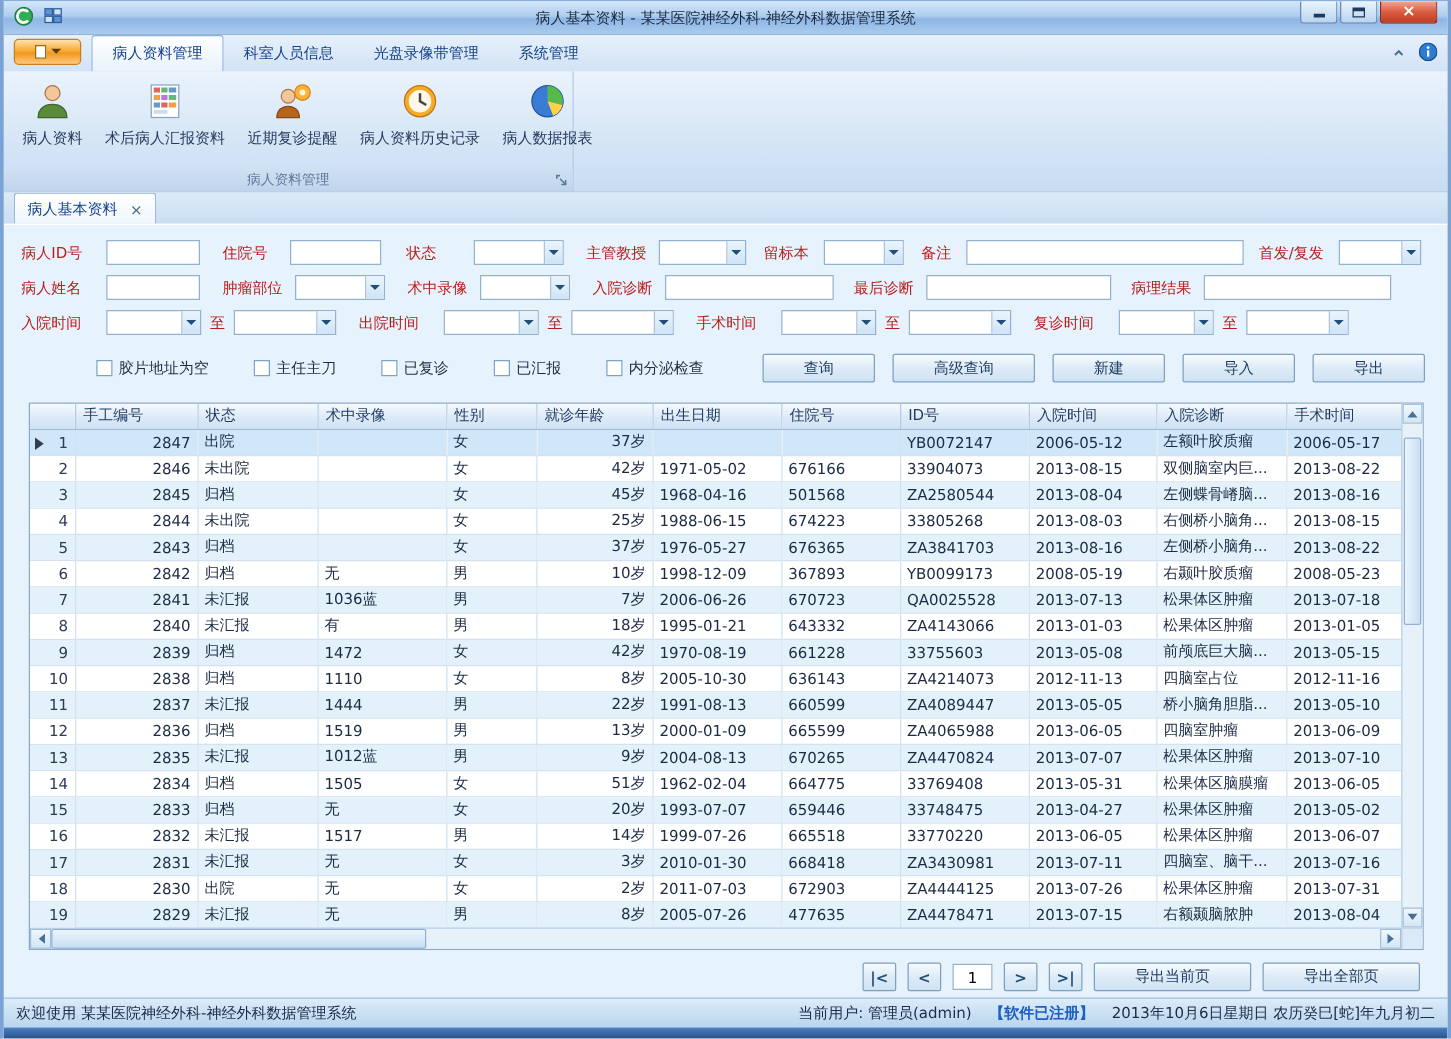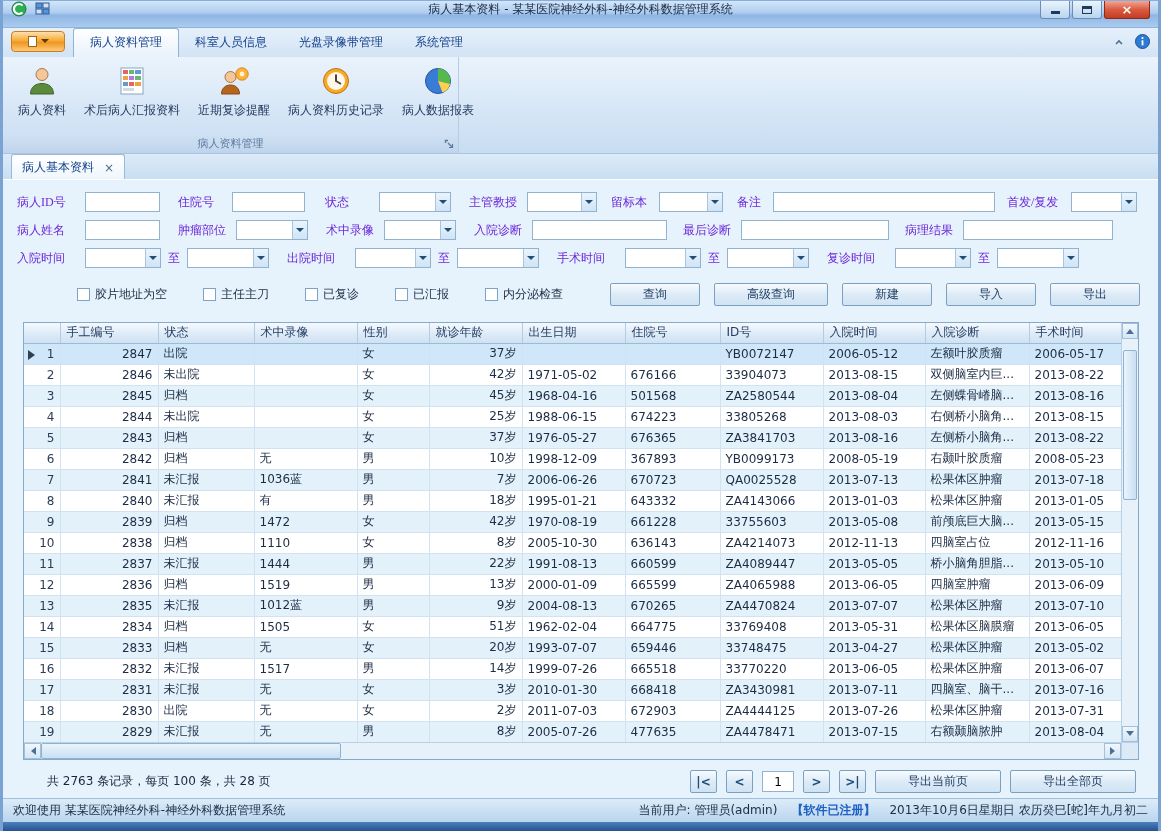--- a/index.html
+++ b/index.html
@@ -1,20 +1,20 @@
 <!DOCTYPE html>
 <html><head>
 <meta charset="utf-8">
 <style>
   * { margin:0; padding:0; box-sizing:border-box; }
   body { width:1161px; height:831px; font-family:"DejaVu Sans","Liberation Sans",sans-serif; font-size:12px; color:#1c2c44; background:#fff; }
   .window { width:1161px; height:831px; display:flex; flex-direction:column; background:#e4f1fb; border-left:3px solid #7aa3d4; border-right:3px solid #7aa3d4; border-top:1px solid #87aeda; overflow:hidden; }
 
   
-  .titlebar { flex:0 0 27px; background:linear-gradient(#d3e6f9 0%,#aecdef 45%,#8fb6e4 55%,#a9cbee 100%); display:flex; align-items:flex-start; position:relative; border-bottom:1px solid #8fb3da; }
+  .titlebar { flex:0 0 27px; background:linear-gradient(#d3e6f9 0%,#aecdef 45%,#8fb6e4 55%,#a9cbee 100%); display:flex; align-items:center; position:relative; border-bottom:1px solid #8fb3da; }
   .tb-icons { display:flex; gap:8px; margin-left:8px; align-items:center; z-index:2; }
   .tb-title { position:absolute; left:0; right:0; text-align:center; color:#1b2a40; }
   .tb-btns { margin-left:auto; display:flex; gap:2px; margin-right:8px; align-self:flex-start; z-index:2; }
   .tbtn { width:30px; height:18px; display:flex; align-items:center; justify-content:center; border:1px solid #6d8cb5; border-top:none; border-radius:0 0 3px 3px; background:linear-gradient(#eaf4fd,#b9d4ee); cursor:default; }
   .tbtn.close { width:46px; background:linear-gradient(#f4a694,#d95c41 50%,#c23c22); border-color:#8f2a16; color:#fff; font-weight:bold; font-size:13px; }
   .gl-min { width:9px; height:3px; background:#1c3a5e; margin-top:6px; }
   .gl-max { width:10px; height:8px; border:1px solid #1c3a5e; border-top:3px solid #1c3a5e; }
 
   
   .tabrow { flex:0 0 27px; background:linear-gradient(#e6f0fb,#d2e3f5); display:flex; align-items:flex-end; padding:0 8px; position:relative; }
@@ -36,21 +36,21 @@
   .launcher { position:absolute; right:3px; top:3px; cursor:default; }
 
   
   .doctabs { flex:0 0 24px; background:linear-gradient(#dcebf8,#c9def2); display:flex; align-items:flex-end; padding-left:8px; }
   .doctab { display:flex; align-items:center; gap:10px; background:linear-gradient(#ffffff,#eef6fd); border:1px solid #9ab8d8; border-bottom:none; border-radius:3px 3px 0 0; padding:4px 10px 3px; color:#15428b; cursor:default; }
   .doctab .x { color:#51697f; font-size:12px; line-height:10px; }
 
   
   .page { flex:1; background:#e6f3fc; border-top:1px solid #fff; padding-top:12px; overflow:hidden; }
   .frow { display:flex; align-items:center; height:20px; margin:0 14px 8px 14px; }
-  .fl { color:#6d28d9; flex:0 0 auto;font-family:Liberation Serif, serif; }
+  .fl { color:#b91c1c; flex:0 0 auto; }
   .finput { height:20px; border:1px solid #93b2cf; background:#fff; font:inherit; padding:0 3px; }
   .fcombo { height:20px; border:1px solid #93b2cf; background:#fff; position:relative; flex:0 0 auto; }
   .fcombo .dd { position:absolute; right:0; top:0; bottom:0; width:15px; background:linear-gradient(#eaf4fd,#cfe4f6); border-left:1px solid #a9c4de; display:flex; align-items:center; justify-content:center; cursor:default; }
   .fcombo .dd i { width:0; height:0; border:4px solid transparent; border-top:4px solid #1f4e79; margin-top:4px; }
 
   .cbrow { display:flex; align-items:center; margin:14px 18px 0 74px; height:24px; }
   .cbitem { display:flex; align-items:center; gap:5px; margin-right:36px; cursor:default;text-align:center; }
   .cb { width:13px; height:13px; background:#fff; border:1px solid #7fa3c6; }
   .btns { margin-left:auto; display:flex; gap:14px; }
   .btn { height:23px; padding:0 32px; border:1px solid #7da0c1; border-radius:2px; background:linear-gradient(#f6fbfe,#ddebf7 50%,#cfe3f3); color:#1c3a5e; font:inherit; cursor:default; }
@@ -678,21 +678,20 @@
         <div class="hthumb"></div>
         <div class="htrack"></div>
         <div class="sarrow">
             <i class="tri-r"></i>
           </div>
       </div>
       <div class="corner"></div>
     </div>
 
     <div class="footer">
-      <span class="summary">共 2763 条记录，每页 100 条，共 28 页</span>
       <div class="pager">
         <button class="pbtn">|&lt;</button>
         <button class="pbtn">&lt;</button>
         <input class="pinput" value="1" style="">
         <button class="pbtn">&gt;</button>
         <button class="pbtn">&gt;|</button>
         <button class="btn">导出当前页</button>
         <button class="btn">导出全部页</button>
       </div>
     </div>

